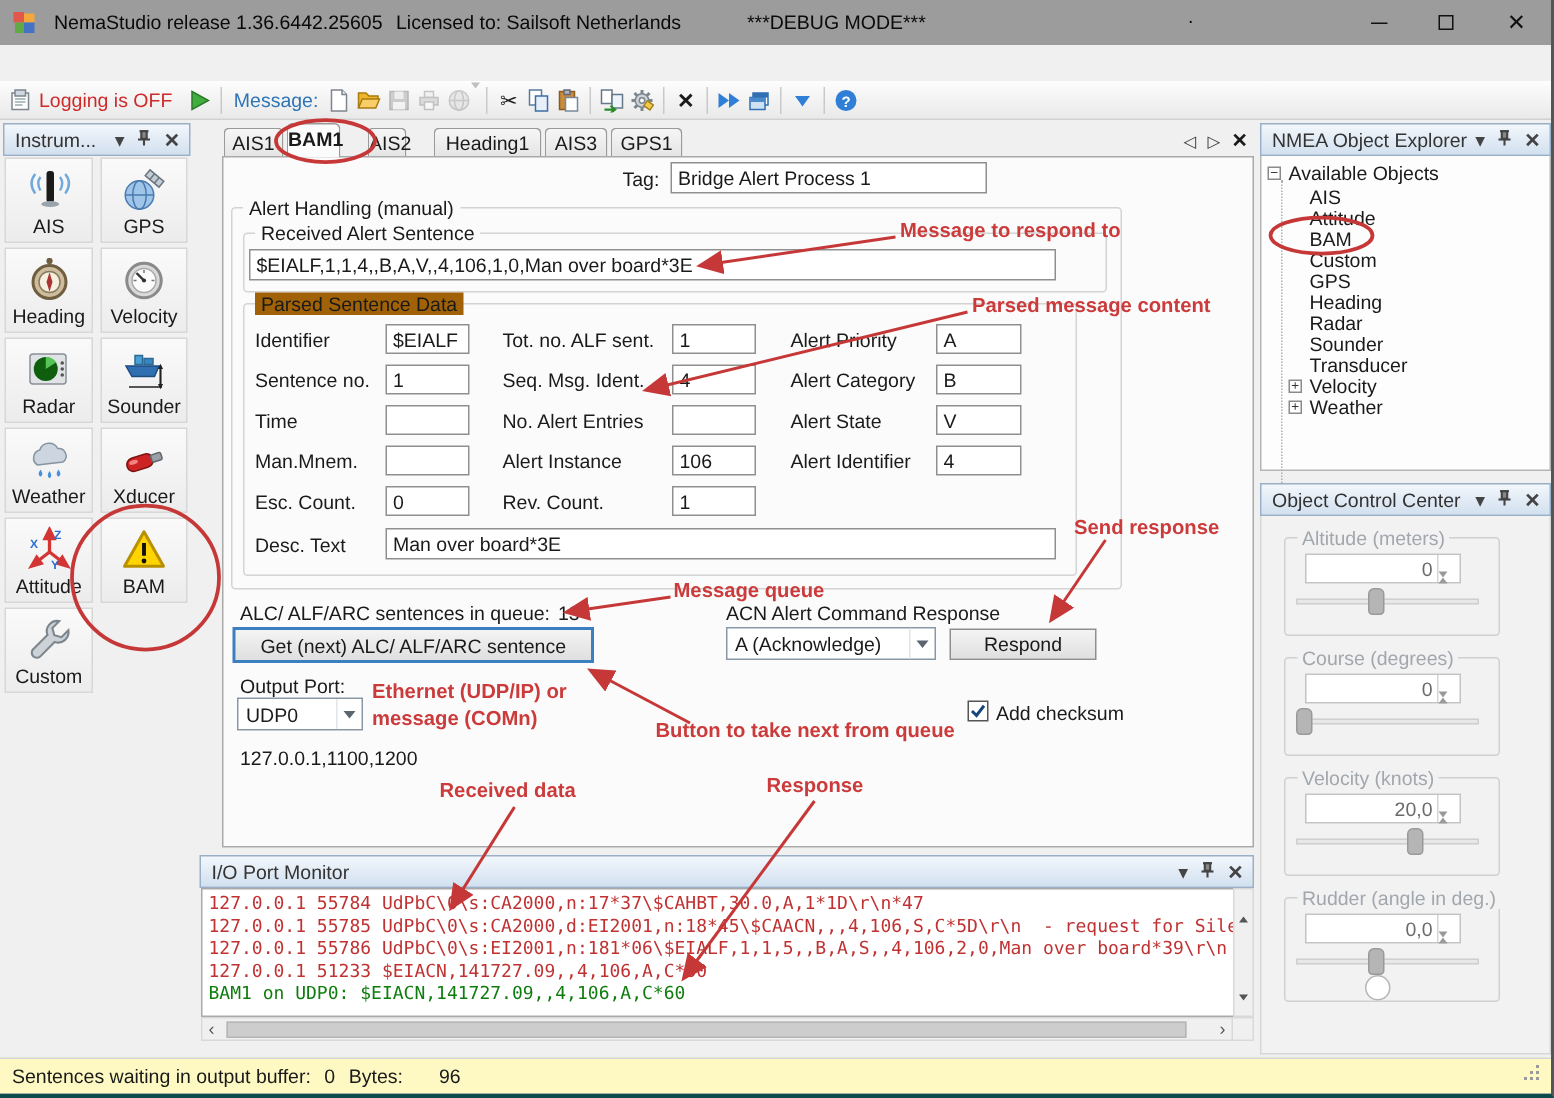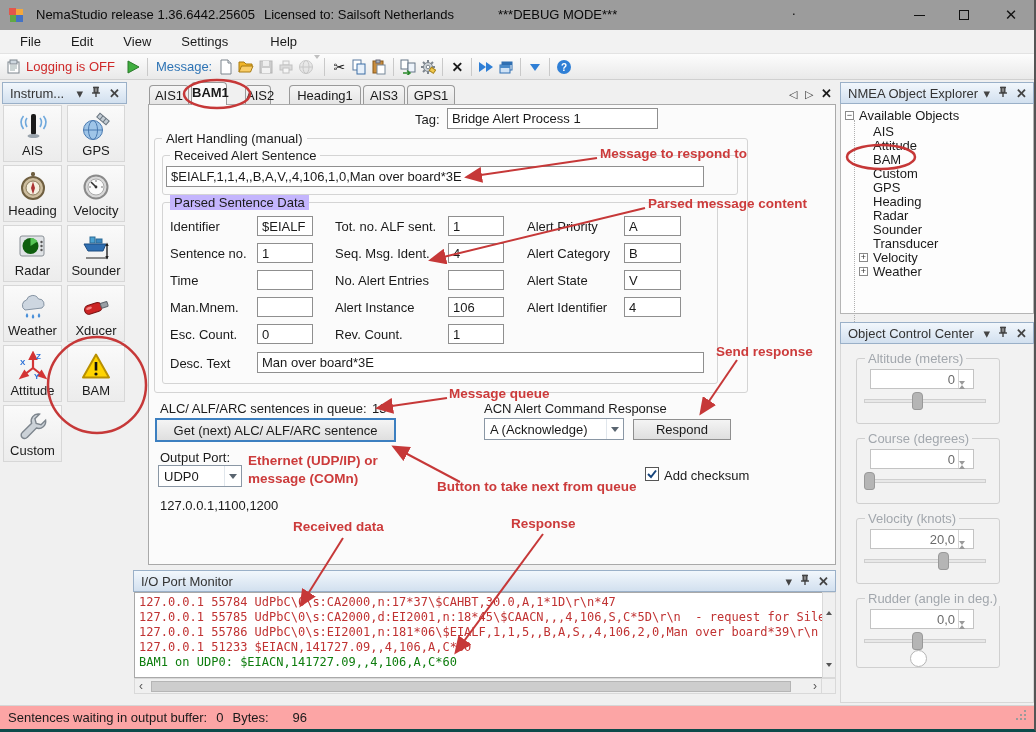--- a/index.html
+++ b/index.html
@@ -56,21 +56,21 @@
   .titem{position:absolute;font-size:13px;white-space:nowrap}
   .expbox{position:absolute;width:9px;height:9px;background:#fff;border:1px solid #8a8a8a;font-size:9px;line-height:7px;text-align:center;color:#333}
   
   .dgrp{position:absolute;border:1px solid #d0d0d0;border-radius:3px}
   .dgrp>.leg{position:absolute;top:-8px;left:8px;background:#f2f2f2;padding:0 3px;font-size:13px;color:#a2a7ad;white-space:nowrap}
   .spin{position:absolute;background:#fff;border:1px solid #c3c3c3;display:flex}
   .spin .val{flex:1;text-align:right;padding:2px 3px;color:#6a6a6a;font-size:13px}
   .spin .sb{width:15px;border-left:1px solid #d5d5d5;display:flex;flex-direction:column}
   .track{position:absolute;height:4px;background:#e8e8e8;border:1px solid #cfcfcf}
   .thumb{position:absolute;width:11px;height:18px;background:#b5b5b5;border:1px solid #999;border-radius:4px 4px 3px 3px}
-  .statusbar{left:0;top:705px;width:1034px;height:24px;background:#fca5a5;border-top:1px solid #d6d6d6;display:flex;align-items:center;font-size:13px}
+  .statusbar{left:0;top:705px;width:1034px;height:24px;background:#fef9c3;border-top:1px solid #d6d6d6;display:flex;align-items:center;font-size:13px}
 </style>
 </head>
 <body>
 
 <div id="app">
 
   <div class="abs titlebar">
     <span class="abs" style="left:8px;top:7px">
       <svg width="16" height="16">
           <rect x="1" y="1" width="7" height="7" fill="#e2574c"></rect>
@@ -87,27 +87,20 @@
         <span style="width:11px;height:0;border-top:1px solid #111"></span>
       </span>
     <span class="abs winbtn" style="left:941px;top:0">
         <span style="width:10px;height:10px;border:1px solid #111"></span>
       </span>
     <span class="abs winbtn" style="left:988px;top:0;font-size:15px">
         <span>✕</span>
       </span>
   </div>
 
-  <div class="abs menubar">
-    <span class="menu-item" style="margin-left:8px">File</span>
-    <span class="menu-item" style="margin-left:6px">Edit</span>
-    <span class="menu-item" style="margin-left:6px">View</span>
-    <span class="menu-item" style="margin-left:6px">Settings</span>
-    <span class="menu-item" style="margin-left:18px">Help</span>
-  </div>
 
   <div class="abs toolbar">
     <span class="tbi" style="margin-left:4px">
         <svg width="16" height="16">
           <rect x="2" y="3" width="11" height="11" fill="#fff" stroke="#7d858d"></rect>
           <rect x="4" y="1" width="7" height="4" fill="#cfd8e0" stroke="#7d858d"></rect>
           <line x1="4" y1="7" x2="11" y2="7" stroke="#9aa"></line>
           <line x1="4" y1="9" x2="11" y2="9" stroke="#9aa"></line>
           <line x1="4" y1="11" x2="9" y2="11" stroke="#9aa"></line>
         </svg>
@@ -380,21 +373,21 @@
   <div class="grp" style="left:154px;top:138px;width:594px;height:255px">
     <span class="leg">Alert Handling (manual)</span>
   </div>
 
   <div class="grp" style="left:162px;top:155px;width:576px;height:40px">
     <span class="leg" style="background:#fbfbfb">Received Alert Sentence</span>
   </div>
   <div class="tb" style="left:166px;top:166px;width:538px;height:21px">$EIALF,1,1,4,,B,A,V,,4,106,1,0,Man over board*3E</div>
 
   <div class="grp" style="left:162px;top:202px;width:556px;height:182px">
-    <span class="leg" style="background:#c4b5fd">Parsed Sentence Data</span>
+    <span class="leg" style="background:#a16207">Parsed Sentence Data</span>
   </div>
 
   <span class="lbl" style="left:170px;top:219px">Identifier</span>
   <div class="tb" style="left:257px;top:216px;width:56px;height:20px">$EIALF</div>
   <span class="lbl" style="left:335px;top:219px">Tot. no. ALF sent.</span>
   <div class="tb" style="left:448px;top:216px;width:56px;height:20px">1</div>
   <span class="lbl" style="left:527px;top:219px">Alert Priority</span>
   <div class="tb" style="left:624px;top:216px;width:57px;height:20px">A</div>
 
   <span class="lbl" style="left:170px;top:246px">Sentence no.</span>

